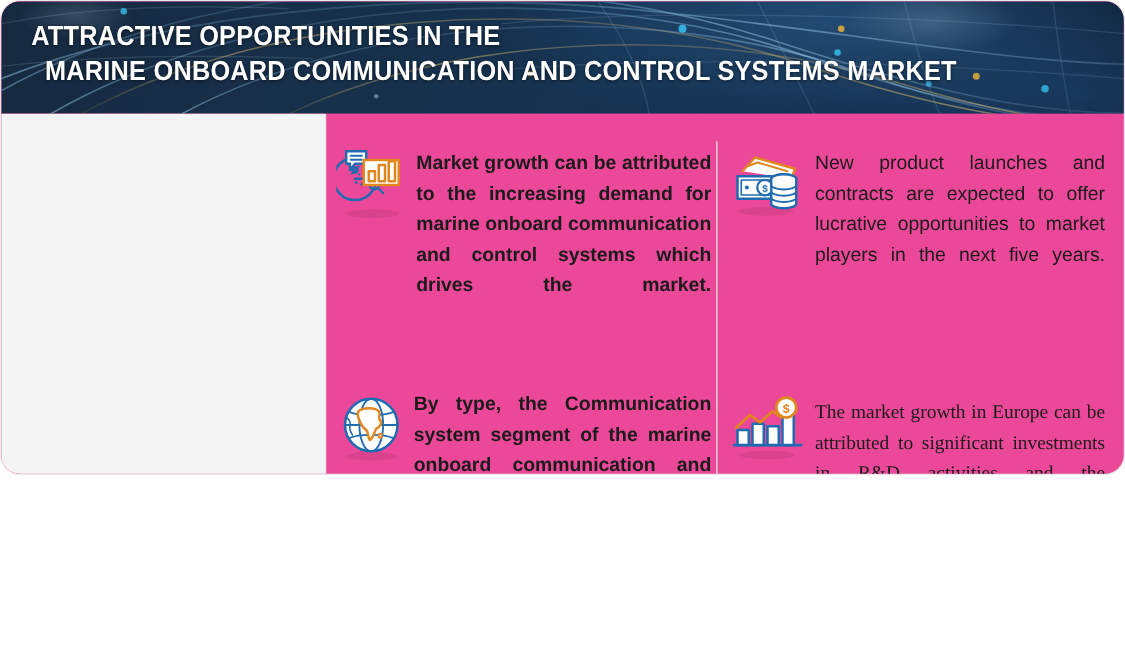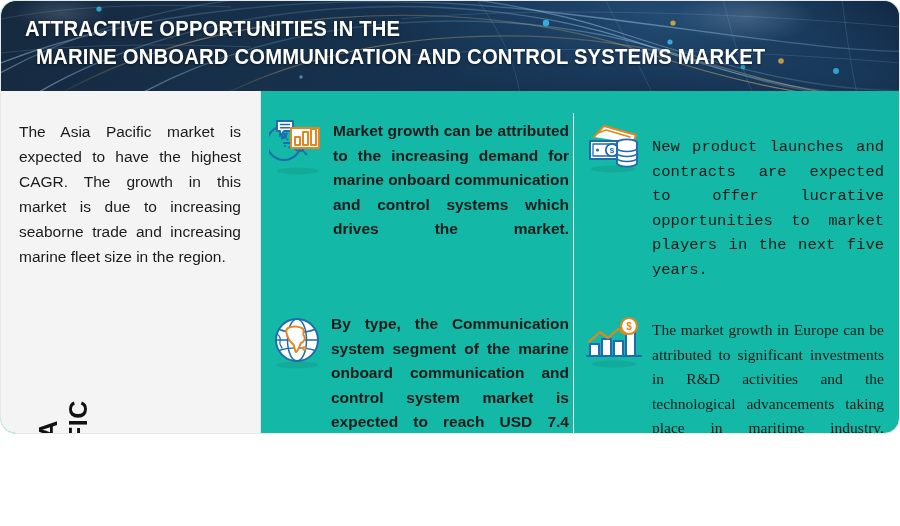--- a/index.html
+++ b/index.html
@@ -3,25 +3,25 @@
 <meta charset="utf-8">
 <style>
   html,body{margin:0;padding:0;}
   body{
     width:900px;height:526px;overflow:hidden;
     background:#ffffff;
     font-family:"Liberation Sans", sans-serif;
   }
   .card{
     position:relative;
-    width:900px;height:434px;
+    width:900px;height:380px;
     box-sizing:border-box;
     border-radius:16px;
     border:1px solid #e8e8e8;
-    background:#14b8a6;
+    background:#ec4899;
     overflow:hidden;
   }
 
   
   .banner{
     position:absolute;left:0;top:0;width:900px;height:90px;
     border-radius:14px 14px 0 0;
     background:
       radial-gradient(ellipse 380px 150px at 74% 18%, rgba(40,86,130,.75) 0%, rgba(18,42,70,0) 70%),
       radial-gradient(ellipse 300px 120px at 96% 85%, rgba(30,70,110,.6) 0%, rgba(13,32,56,0) 72%),
@@ -78,21 +78,21 @@
     position:absolute;
     font-size:15.5px;line-height:24.5px;color:#1b1b1b;
     text-align:justify;
   }
   .cell .txt::after{content:"";display:inline-block;width:100%;}
 
   #cell-growth{left:268px;top:118px;width:300px;}
   #cell-growth .txt{left:64px;top:0;width:236px;font-weight:bold;}
 
   #cell-launches{left:583px;top:118px;width:300px;}
-  #cell-launches .txt{left:68px;top:16px;width:232px;font-family:Liberation Mono, monospace;}
+  #cell-launches .txt{left:68px;top:0;width:232px;}
 
   #cell-type{left:268px;top:315px;width:300px;}
   #cell-type .txt{left:62px;top:-4px;width:238px;font-weight:bold;}
 
   #cell-europe{left:583px;top:315px;width:300px;}
   #cell-europe .txt{left:68px;top:2px;width:232px;font-family:Liberation Serif, serif;}
 </style>
 </head>
 <body>
 
@@ -149,21 +149,20 @@
         <circle cx="780" cy="60" r="2.8" fill="#d2a53c" opacity=".9"></circle>
         <circle cx="423" cy="58" r="2.2" fill="#d2a53c" opacity=".7"></circle>
         <circle cx="98" cy="8" r="2.6" fill="#34b6e4" opacity=".85"></circle>
         <circle cx="300" cy="76" r="1.8" fill="#9fd0ea" opacity=".5"></circle>
       </g>
     </svg>
     <div class="banner-title"><span>ATTRACTIVE OPPORTUNITIES IN THE</span><span class="l2">MARINE ONBOARD COMMUNICATION AND CONTROL SYSTEMS MARKET</span></div>
   </div>
 
   <div class="left-panel">
-    <div class="left-text">The Asia Pacific market is expected to have the highest CAGR. The growth in this market is due to increasing seaborne trade and increasing marine fleet size in the region.</div>
 
     <div class="region-label">ASIA
 PACIFIC</div>
 
     <div class="region-icon">
       <svg width="104" height="96" viewBox="0 0 104 96" fill="none" stroke="#d6d6d8" stroke-width="2.2" stroke-linecap="round" stroke-linejoin="round">
         <rect x="10" y="10" width="78" height="56" rx="3"></rect>
         <rect x="43" y="3" width="12" height="8" rx="1.5"></rect>
         <path d="M4 66 H94"></path>
         <path d="M49 66 V76"></path>

